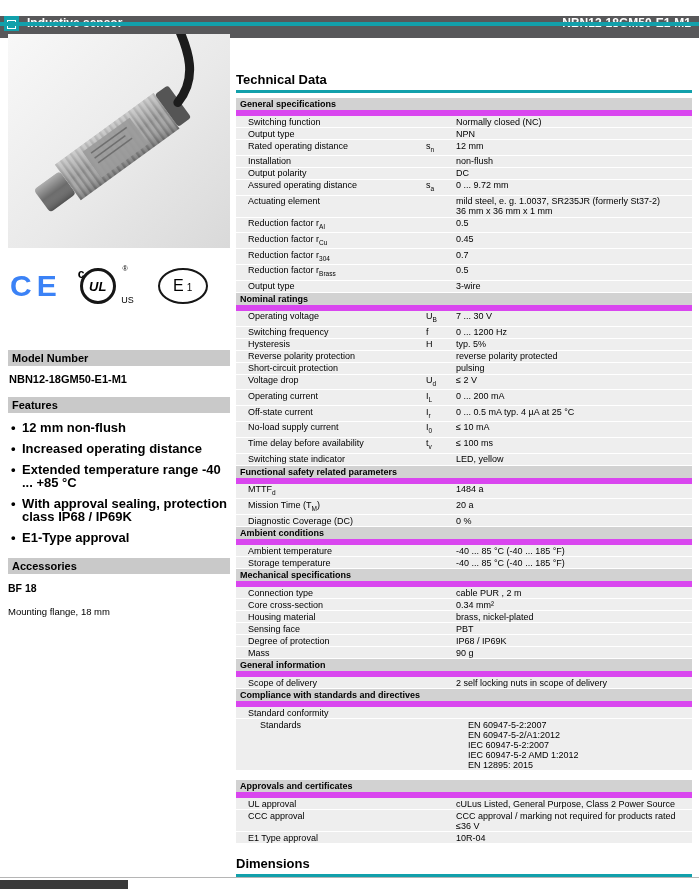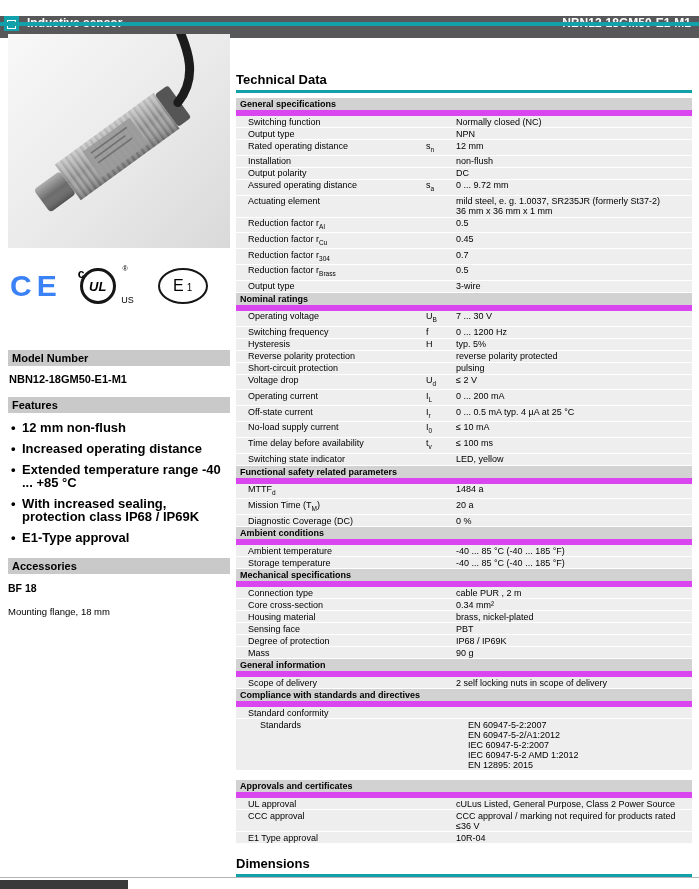--- a/index.html
+++ b/index.html
@@ -121,21 +121,21 @@
     </div>
 
     <div class="side-bar-header mn-bar">Model Number</div>
     <div class="model-number-text">NBN12-18GM50-E1-M1</div>
 
     <div class="side-bar-header feat-bar">Features</div>
     <ul class="features-list">
         <li>12 mm non-flush</li>
         <li>Increased operating distance</li>
         <li>Extended temperature range -40 ... +85 °C</li>
-        <li>With increased sealing, protection class IP68 / IP69K</li>
+        <li>With approval sealing, protection class IP68 / IP69K</li>
         <li>E1-Type approval</li>
       </ul>
 
     <div class="side-bar-header acc-bar">Accessories</div>
     <div id="acc-list">
         <div class="acc-item">
           <div class="acc-name">BF 18</div>
           <div class="acc-desc">Mounting flange, 18 mm</div>
         </div>
       </div>

